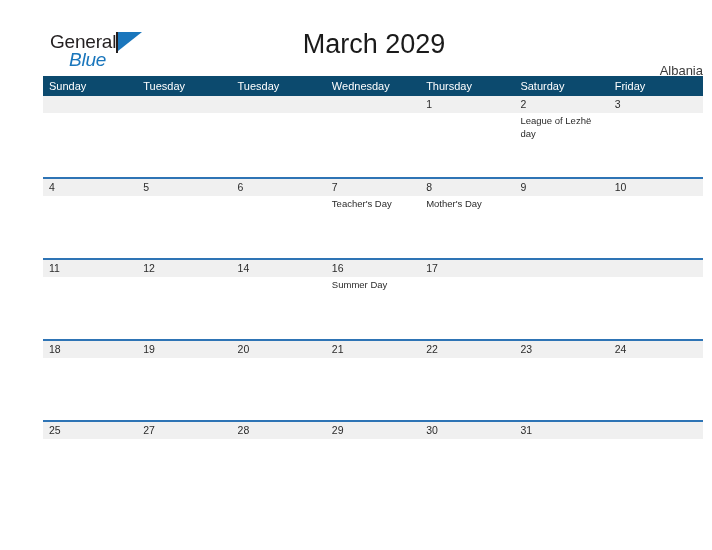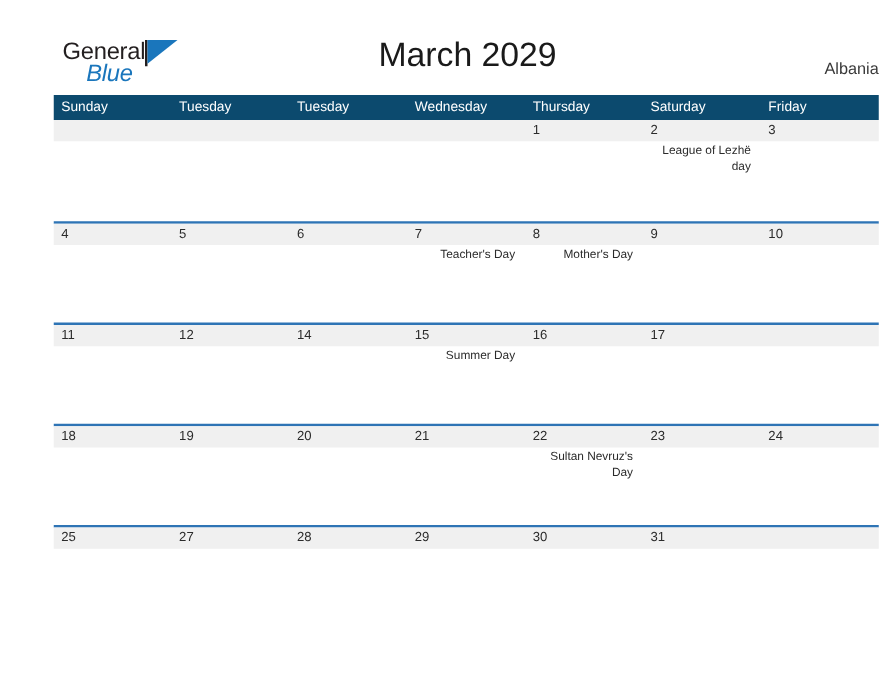--- a/index.html
+++ b/index.html
@@ -81,21 +81,21 @@
     text-align: center;
     font-size: 27px;
     color: #1a1a1a;
     font-weight: normal;
     line-height: 32px;
   }
 
   .country {
     position: absolute;
     right: 27px;
-    top: 47px;
+    top: 63px;
     font-size: 13px;
     color: #3a3a3a;
     line-height: 16px;
   }
 
   
   .calendar {
     position: absolute;
     left: 25px;
     top: 76px;
@@ -151,21 +151,20 @@
     height: 62px;
   }
   .event-cell {
     width: 94.2857px;
     padding: 2px 8px 0 6px;
     font-size: 9.5px;
     line-height: 12.5px;
     color: #2b2b2b;
     word-wrap: break-word;
     overflow: hidden;
-    text-align: right;
   }
 </style>
 </head>
 <body>
 
 <div class="page">
 
   <div class="top-bar">
 
     <div class="logo">
@@ -230,21 +229,20 @@
             <div class="event-cell">Mother's Day</div>
             <div class="event-cell"></div>
             <div class="event-cell"></div>
           </div>
         </div>
         <div class="week-row">
           <div class="date-band">
             <div class="date-cell">11</div>
             <div class="date-cell">12</div>
             <div class="date-cell">14</div>
-            <div class="date-cell">15</div>
             <div class="date-cell">16</div>
             <div class="date-cell">17</div>
           </div>
           <div class="event-band">
             <div class="event-cell"></div>
             <div class="event-cell"></div>
             <div class="event-cell"></div>
             <div class="event-cell">Summer Day</div>
             <div class="event-cell"></div>
             <div class="event-cell"></div>
@@ -254,29 +252,20 @@
         <div class="week-row">
           <div class="date-band">
             <div class="date-cell">18</div>
             <div class="date-cell">19</div>
             <div class="date-cell">20</div>
             <div class="date-cell">21</div>
             <div class="date-cell">22</div>
             <div class="date-cell">23</div>
             <div class="date-cell">24</div>
           </div>
-          <div class="event-band">
-            <div class="event-cell"></div>
-            <div class="event-cell"></div>
-            <div class="event-cell"></div>
-            <div class="event-cell"></div>
-            <div class="event-cell">Sultan Nevruz's Day</div>
-            <div class="event-cell"></div>
-            <div class="event-cell"></div>
-          </div>
         </div>
         <div class="week-row">
           <div class="date-band">
             <div class="date-cell">25</div>
             <div class="date-cell">27</div>
             <div class="date-cell">28</div>
             <div class="date-cell">29</div>
             <div class="date-cell">30</div>
             <div class="date-cell">31</div>
           </div>

